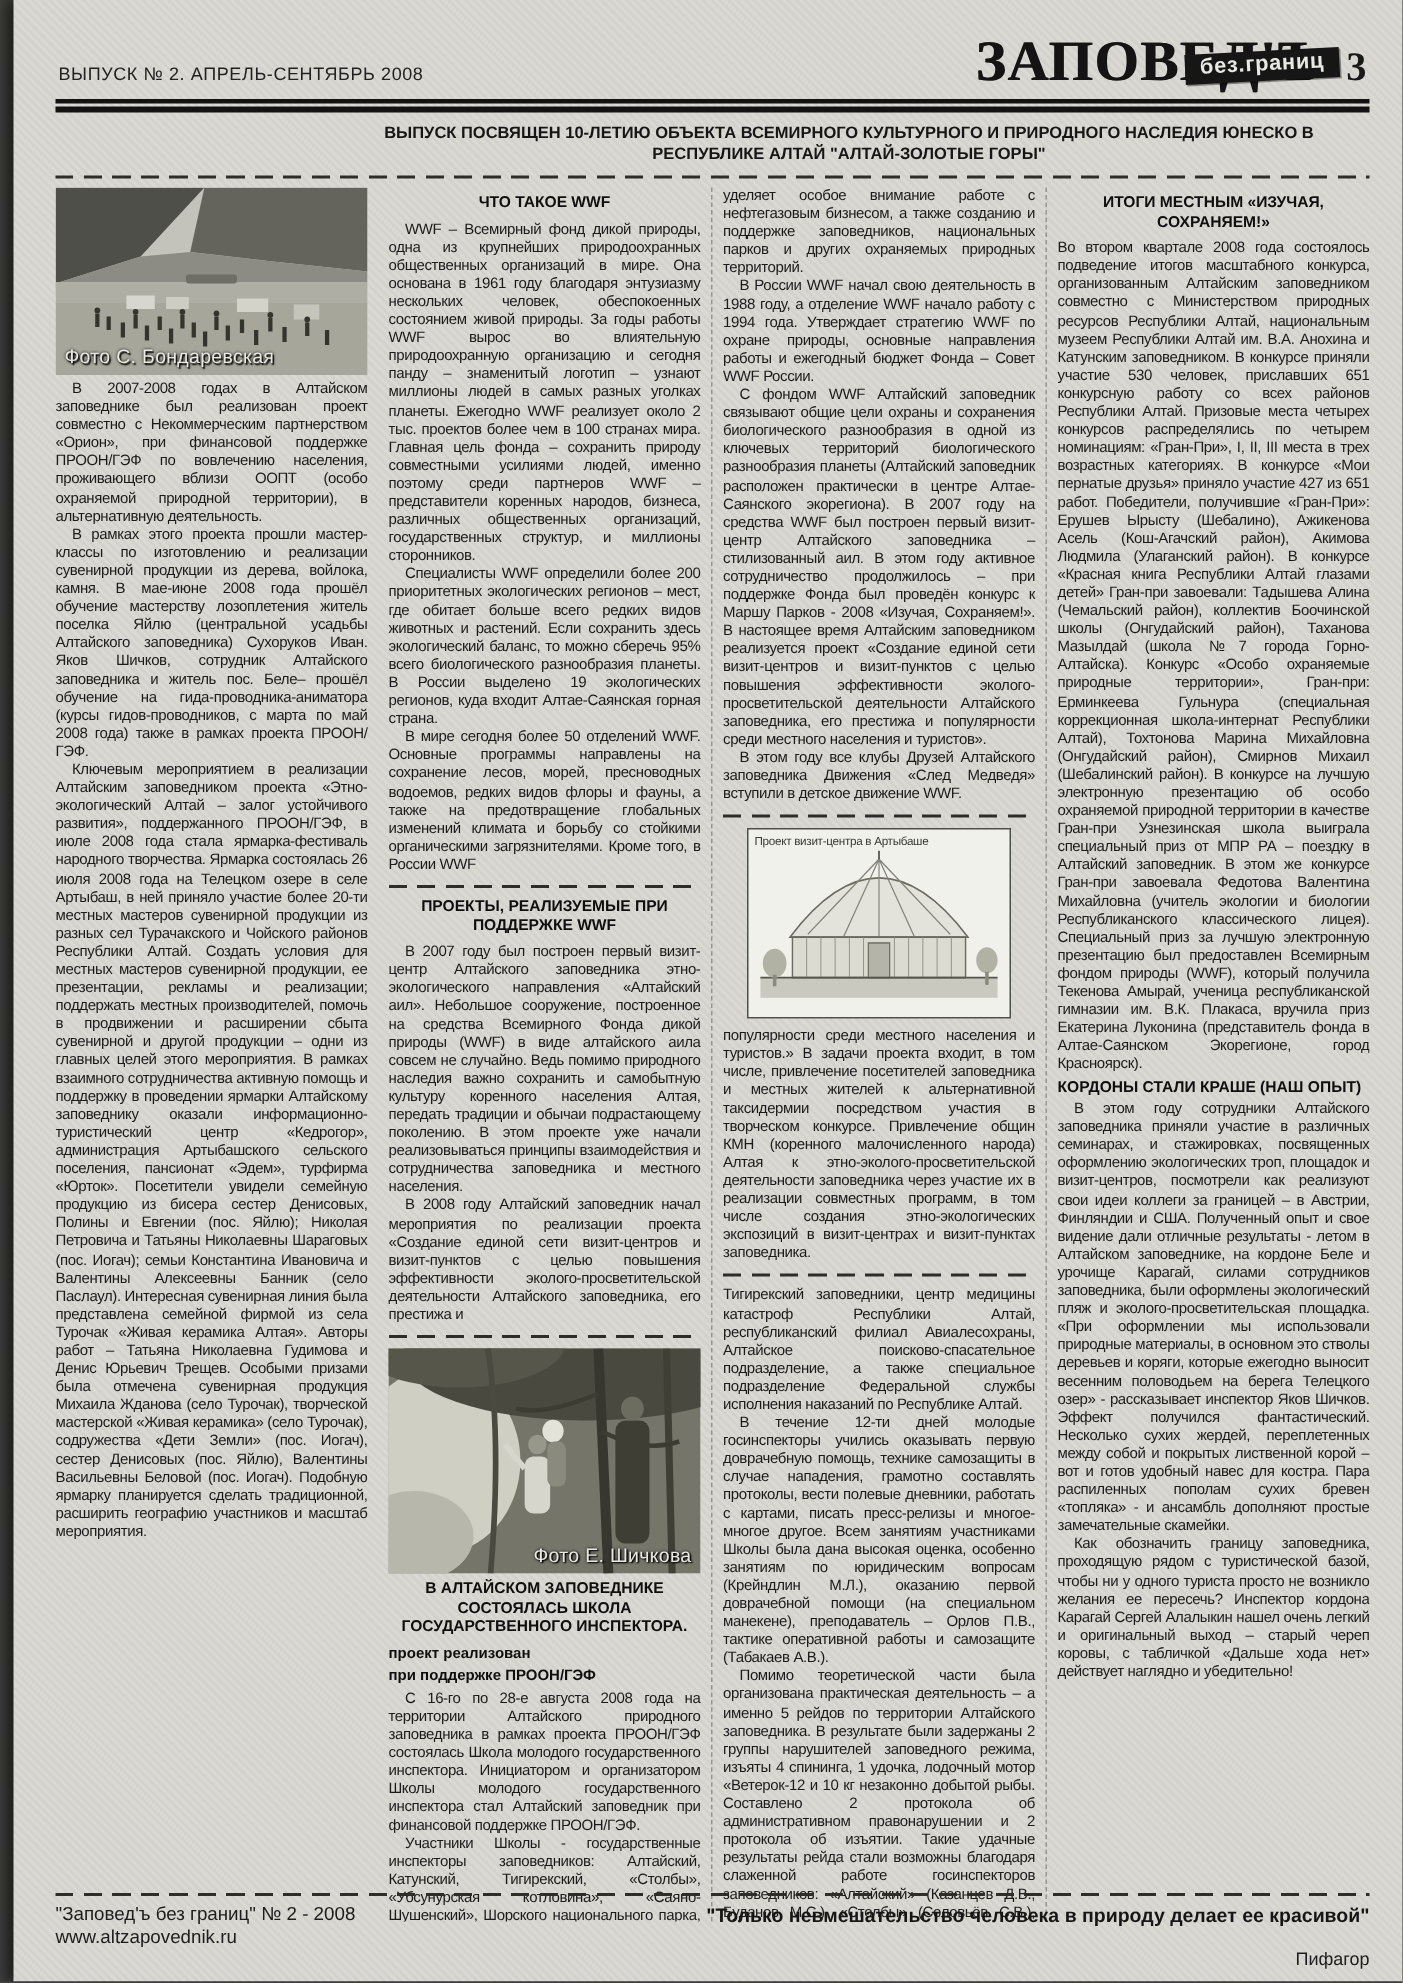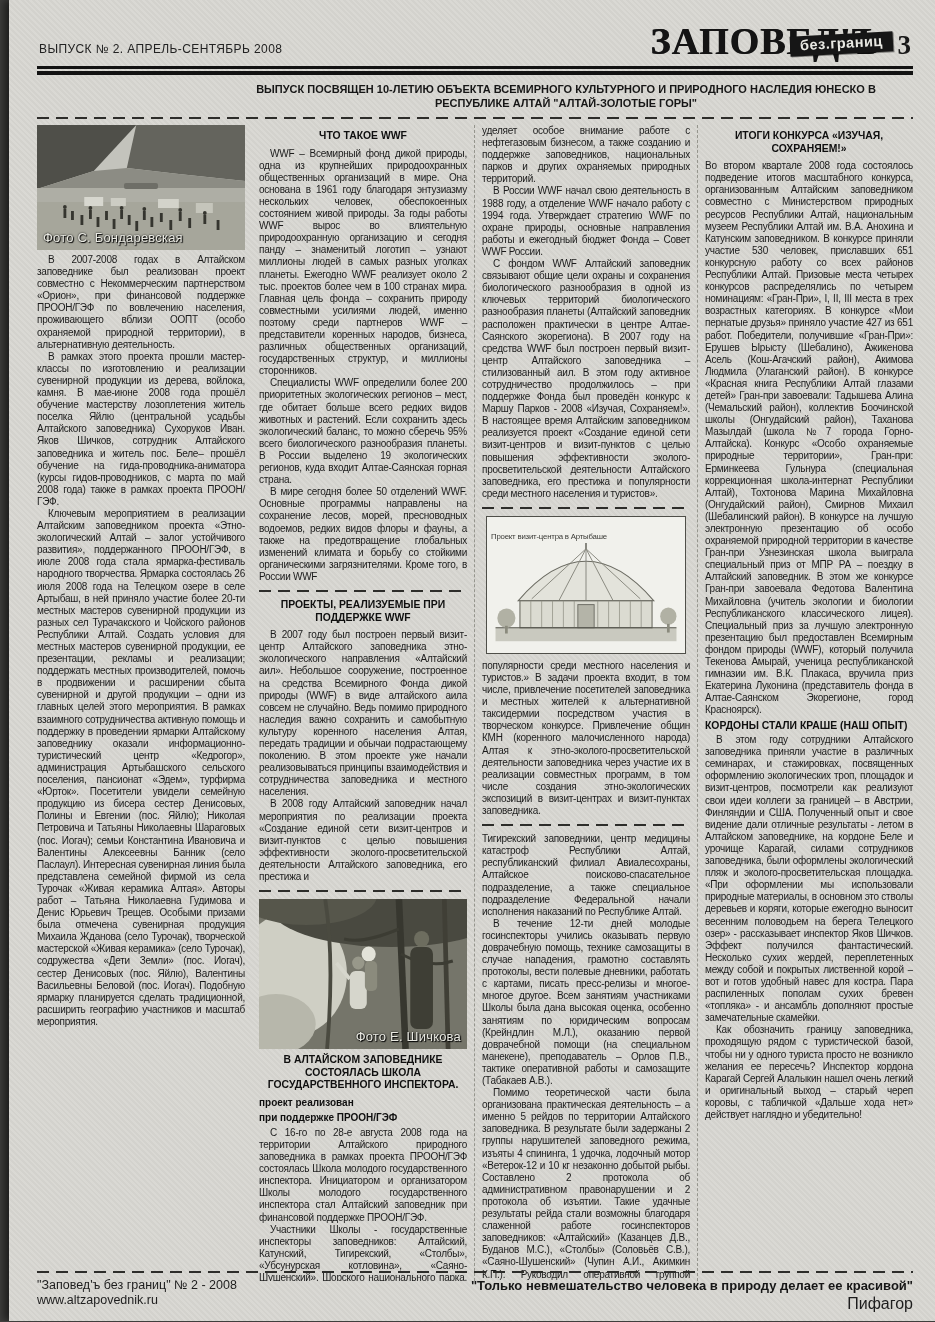--- a/index.html
+++ b/index.html
@@ -34,29 +34,29 @@
   .col p.no-indent{text-indent:0;}
   .col-heading{font-weight:bold;font-size:10.4px;line-height:12.6px;text-align:center;
     margin:5px 4px 5px;color:#0f0f0f;}
   .sub-heading{font-weight:bold;font-size:10px;line-height:12px;text-align:left;margin:0 0 3px;color:#0f0f0f;}
   .divider{margin:7px 0;}
   .photo{position:relative;width:100%;margin:0 0 4px;}
   .photo svg{display:block;width:100%;}
   .photo-caption{position:absolute;font-size:13px;color:#e9e9e2;text-shadow:0 0 2px #000,1px 1px 1px #000;letter-spacing:.2px;}
   .caption-bl{left:6px;bottom:5px;}
   .caption-br{right:6px;bottom:5px;margin-left:25px;}
-  .drawing-frame{border:1px solid #4f4f49;background:#f1f1ec;padding:15px 4px 2px;margin:4px 4px 6px;}
+  .drawing-frame{border:1px solid #4f4f49;background:#f1f1ec;padding:3px 4px 2px;margin:4px 16px 6px;}
   .drawing-caption{font-size:7.8px;color:#3a3a36;letter-spacing:-.2px;margin:0 0 2px;text-align:left;}
   .footer{position:absolute;left:0;right:0;bottom:8px;padding:0 22px 0 28px;}
   .footer-dash{margin-bottom:5px;}
   .footer-row{display:flex;justify-content:space-between;align-items:flex-start;}
   .footer-left div{font-size:12.5px;line-height:15px;color:#1d1d1d;}
   .footer-right{text-align:right;}
   .footer-quote{font-weight:bold;font-size:13px;color:#161616;}
-  .footer-author{font-size:16px;color:#1d1d1d;margin-top:2px;}
+  .footer-author{font-size:12px;color:#1d1d1d;margin-top:15px;}
 </style>
 </head>
 <body>
 
 <div class="page">
 
   <div class="header">
     <div class="issue-label">ВЫПУСК № 2. АПРЕЛЬ-СЕНТЯБРЬ 2008</div>
     <div class="masthead">
       <span class="masthead-title">ЗАПОВЕД'Ъ</span><span class="page-number">3</span>
@@ -161,20 +161,21 @@
       <div class="sub-heading">при поддержке ПРООН/ГЭФ</div>
       <p>С 16-го по 28-е августа 2008 года на территории Алтайского природного заповедника в рамках проекта ПРООН/ГЭФ состоялась Школа молодого государственного инспектора. Инициатором и организатором Школы молодого государственного инспектора стал Алтайский заповедник при финансовой поддержке ПРООН/ГЭФ.</p>
       <p>Участники Школы - государственные инспекторы заповедников: Алтайский, Катунский, Тигирекский, «Столбы», «Убсунурская котловина», «Саяно-Шушенский», Шорского национального парка, природных парков Республики Алтай: «Чуй-Оозы», «Аргут», «Уч-Энмек», а также Волжско-Камского природного заповедника.</p>
 
     </div>
 
     <div class="col col-3">
       <p class="no-indent">уделяет особое внимание работе с нефтегазовым бизнесом, а также созданию и поддержке заповедников, национальных парков и других охраняемых природных территорий.</p>
       <p>В России WWF начал свою деятельность в 1988 году, а отделение WWF начало работу с 1994 года. Утверждает стратегию WWF по охране природы, основные направления работы и ежегодный бюджет Фонда – Совет WWF России.</p>
       <p>С фондом WWF Алтайский заповедник связывают общие цели охраны и сохранения биологического разнообразия в одной из ключевых территорий биологического разнообразия планеты (Алтайский заповедник расположен практически в центре Алтае-Саянского экорегиона). В 2007 году на средства WWF был построен первый визит-центр Алтайского заповедника – стилизованный аил. В этом году активное сотрудничество продолжилось – при поддержке Фонда был проведён конкурс к Маршу Парков - 2008 «Изучая, Сохраняем!». В настоящее время Алтайским заповедником реализуется проект «Создание единой сети визит-центров и визит-пунктов с целью повышения эффективности эколого-просветительской деятельности Алтайского заповедника, его престижа и популярности среди местного населения и туристов».</p>
+      <p>В этом году все клубы Друзей Алтайского заповедника Движения «След Медведя» вступили в детское движение WWF.</p>
       <div class="hdash divider"></div>
       <div class="drawing-frame">
         <div class="drawing-caption">Проект визит-центра в Артыбаше</div>
         <svg viewBox="0 0 210 108" preserveAspectRatio="none" height="104" width="100%">
           <rect width="210" height="108" fill="#f1f1ec"></rect>
           <rect x="5" y="88" width="200" height="14" fill="#c9c9bf"></rect>
           <path d="M30,60 Q105,-22 180,60 Z" fill="#e3e3db" stroke="#6b6b62" stroke-width="1.2"></path>
           <path d="M105,6 L45,58 M105,6 L75,60 M105,6 L105,62 M105,6 L135,60 M105,6 L165,58" stroke="#84847a" stroke-width="1" fill="none"></path>
           <line x1="105" y1="6" x2="105" y2="0" stroke="#55554c" stroke-width="1.5"></line>
           <rect x="32" y="60" width="146" height="28" fill="#dbdbd1" stroke="#6b6b62" stroke-width="1.2"></rect>
@@ -182,27 +183,27 @@
           <rect x="96" y="64" width="18" height="24" fill="#b4b4a8" stroke="#6b6b62" stroke-width="1"></rect>
           <line x1="5" y1="88" x2="205" y2="88" stroke="#55554c" stroke-width="1.2"></line>
           <circle cx="17" cy="78" r="10" fill="#b1b1a4"></circle>
           <rect x="15.5" y="86" width="3" height="8" fill="#8a8a7d"></rect>
           <circle cx="196" cy="76" r="9" fill="#b1b1a4"></circle>
           <rect x="194.5" y="84" width="3" height="9" fill="#8a8a7d"></rect>
         </svg>
       </div>
       <p class="no-indent">популярности среди местного населения и туристов.» В задачи проекта входит, в том числе, привлечение посетителей заповедника и местных жителей к альтернативной таксидермии посредством участия в творческом конкурсе. Привлечение общин КМН (коренного малочисленного народа) Алтая к этно-эколого-просветительской деятельности заповедника через участие их в реализации совместных программ, в том числе создания этно-экологических экспозиций в визит-центрах и визит-пунктах заповедника.</p>
       <div class="hdash divider"></div>
-      <p class="no-indent">Тигирекский заповедники, центр медицины катастроф Республики Алтай, республиканский филиал Авиалесохраны, Алтайское поисково-спасательное подразделение, а также специальное подразделение Федеральной начали исполнения наказаний по Республике Алтай.</p>
+      <p class="no-indent">Тигирекский заповедники, центр медицины катастроф Республики Алтай, республиканский филиал Авиалесохраны, Алтайское поисково-спасательное подразделение, а также специальное подразделение Федеральной службы исполнения наказаний по Республике Алтай.</p>
       <p>В течение 12-ти дней молодые госинспекторы учились оказывать первую доврачебную помощь, технике самозащиты в случае нападения, грамотно составлять протоколы, вести полевые дневники, работать с картами, писать пресс-релизы и многое-многое другое. Всем занятиям участниками Школы была дана высокая оценка, особенно занятиям по юридическим вопросам (Крейндлин М.Л.), оказанию первой доврачебной помощи (на специальном манекене), преподаватель – Орлов П.В., тактике оперативной работы и самозащите (Табакаев А.В.).</p>
       <p>Помимо теоретической части была организована практическая деятельность – а именно 5 рейдов по территории Алтайского заповедника. В результате были задержаны 2 группы нарушителей заповедного режима, изъяты 4 спининга, 1 удочка, лодочный мотор «Ветерок-12 и 10 кг незаконно добытой рыбы. Составлено 2 протокола об административном правонарушении и 2 протокола об изъятии. Такие удачные результаты рейда стали возможны благодаря слаженной работе госинспекторов заповедников: «Алтайский» (Казанцев Д.В., Буданов М.С.), «Столбы» (Соловьёв С.В.), «Саяно-Шушенский» (Чупин А.И., Акимкин К.П.). Руководил оперативной группой Казанцев Денис Владимирович (Алтайский заповедник).</p>
     </div>
 
     <div class="col col-4">
-      <div class="col-heading">ИТОГИ КОНКУРСА «ИЗУЧАЯ, СОХРАНЯЕМ!»</div>
+      <div class="col-heading">ИТОГИ МЕСТНЫМ «ИЗУЧАЯ, СОХРАНЯЕМ!»</div>
       <p class="no-indent">Во втором квартале 2008 года состоялось подведение итогов масштабного конкурса, организованным Алтайским заповедником совместно с Министерством природных ресурсов Республики Алтай, национальным музеем Республики Алтай им. В.А. Анохина и Катунским заповедником. В конкурсе приняли участие 530 человек, приславших 651 конкурсную работу со всех районов Республики Алтай. Призовые места четырех конкурсов распределялись по четырем номинациям: «Гран-При», I, II, III места в трех возрастных категориях. В конкурсе «Мои пернатые друзья» приняло участие 427 из 651 работ. Победители, получившие «Гран-При»: Ерушев Ырысту (Шебалино), Ажикенова Асель (Кош-Агачский район), Акимова Людмила (Улаганский район). В конкурсе «Красная книга Республики Алтай глазами детей» Гран-при завоевали: Тадышева Алина (Чемальский район), коллектив Боочинской школы (Онгудайский район), Таханова Мазылдай (школа №7 города Горно-Алтайска). Конкурс «Особо охраняемые природные территории», Гран-при: Ерминкеева Гульнура (специальная коррекционная школа-интернат Республики Алтай), Тохтонова Марина Михайловна (Онгудайский район), Смирнов Михаил (Шебалинский район). В конкурсе на лучшую электронную презентацию об особо охраняемой природной территории в качестве Гран-при Узнезинская школа выиграла специальный приз от МПР РА – поездку в Алтайский заповедник. В этом же конкурсе Гран-при завоевала Федотова Валентина Михайловна (учитель экологии и биологии Республиканского классического лицея). Специальный приз за лучшую электронную презентацию был предоставлен Всемирным фондом природы (WWF), который получила Текенова Амырай, ученица республиканской гимназии им. В.К. Плакаса, вручила приз Екатерина Луконина (представитель фонда в Алтае-Саянском Экорегионе, город Красноярск).</p>
       <div class="col-heading" style="text-align:left;margin:3px 0 2px;">КОРДОНЫ СТАЛИ КРАШЕ (НАШ ОПЫТ)</div>
       <p>В этом году сотрудники Алтайского заповедника приняли участие в различных семинарах, и стажировках, посвященных оформлению экологических троп, площадок и визит-центров, посмотрели как реализуют свои идеи коллеги за границей – в Австрии, Финляндии и США. Полученный опыт и свое видение дали отличные результаты - летом в Алтайском заповеднике, на кордоне Беле и урочище Карагай, силами сотрудников заповедника, были оформлены экологический пляж и эколого-просветительская площадка. «При оформлении мы использовали природные материалы, в основном это стволы деревьев и коряги, которые ежегодно выносит весенним половодьем на берега Телецкого озер» - рассказывает инспектор Яков Шичков. Эффект получился фантастический. Несколько сухих жердей, переплетенных между собой и покрытых лиственной корой – вот и готов удобный навес для костра. Пара распиленных пополам сухих бревен «топляка» - и ансамбль дополняют простые замечательные скамейки.</p>
       <p>Как обозначить границу заповедника, проходящую рядом с туристической базой, чтобы ни у одного туриста просто не возникло желания ее пересечь? Инспектор кордона Карагай Сергей Алалыкин нашел очень легкий и оригинальный выход – старый череп коровы, с табличкой «Дальше хода нет» действует наглядно и убедительно!</p>
     </div>
 
   </div>
 
   <div class="footer">
     <div class="hdash footer-dash"></div>

